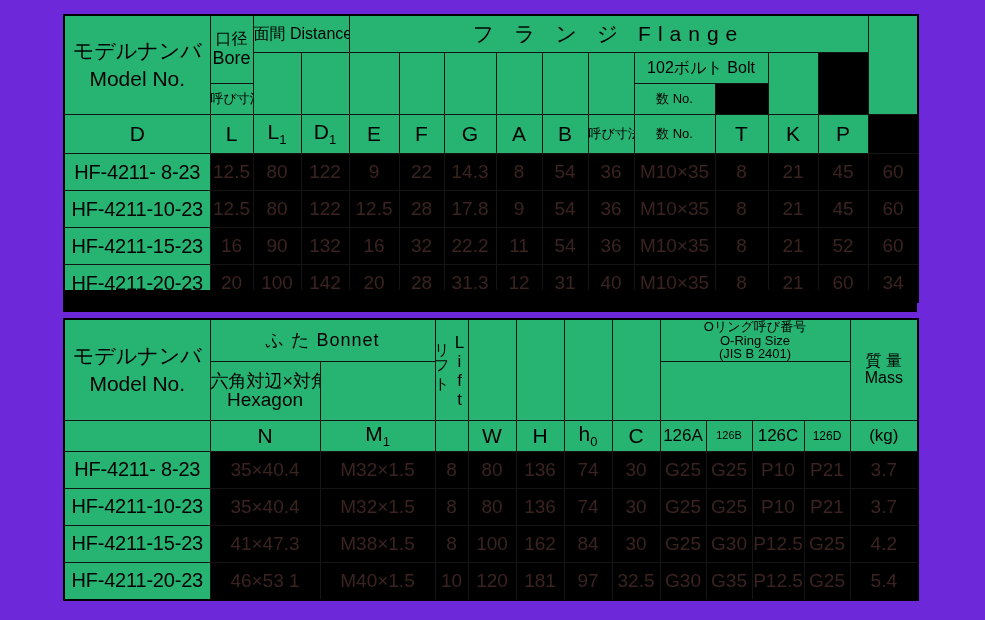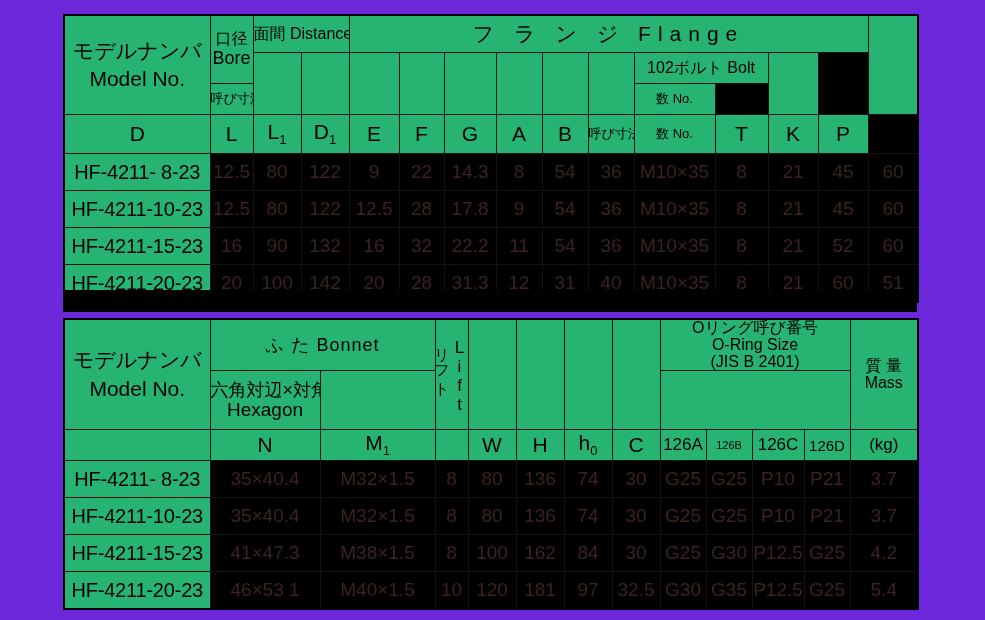--- a/index.html
+++ b/index.html
@@ -95,21 +95,21 @@
     justify-content: center;
     align-items: flex-start;
     height: 100%;
     gap: 1px;
     padding-top: 2px;
     box-sizing: border-box;
   }
   .vert-pair .v-jp { font-size: 15px; }
   .vert-pair .v-en { font-size: 17px; }
 
-  .oring-title { font-size: 16px; line-height: 1.25; }
+  .oring-title { font-size: 13px; line-height: 1.25; }
   .mass-title { font-size: 16px; line-height: 1.3; }
 
   .sep-band {
     position: absolute;
     left: 63px;
     top: 290px;
     width: 854px;
     height: 22px;
     background: #000000;
   }
@@ -250,21 +250,21 @@
             <td class="val">20</td>
             <td class="val">28</td>
             <td class="val">31.3</td>
             <td class="val">12</td>
             <td class="val">31</td>
             <td class="val">40</td>
             <td class="val">M10×35</td>
             <td class="val">8</td>
             <td class="val">21</td>
             <td class="val">60</td>
-            <td class="val">51</td>
+            <td class="val">34</td>
           </tr>
         </tbody>
       </table>
     </div>
 
   <div class="sep-band"></div>
 
   <div class="tbl-wrap" id="table2-wrap">
       <table class="spec">
         <colgroup>
@@ -324,21 +324,21 @@
             <th class="sym" style="height:30px">N</th>
             <th class="sym">M<span class="sub">1</span></th>
             <th></th>
             <th class="sym">W</th>
             <th class="sym">H</th>
             <th class="sym">h<span class="sub">0</span></th>
             <th class="sym">C</th>
             <th class="en" style="font-size:17px">126A</th>
             <th class="en" style="font-size:11px">126B</th>
             <th class="en" style="font-size:17px">126C</th>
-            <th class="en" style="font-size:15px">126D</th>
+            <th class="en" style="font-size:12px">126D</th>
             <th class="en" style="font-size:17px">(kg)</th>
           </tr>
         </thead>
         <tbody>
           <tr>
             <td class="model">HF-4211- 8-23</td>
             <td class="val">35×40.4</td>
             <td class="val">M32×1.5</td>
             <td class="val">8</td>
             <td class="val">80</td>

